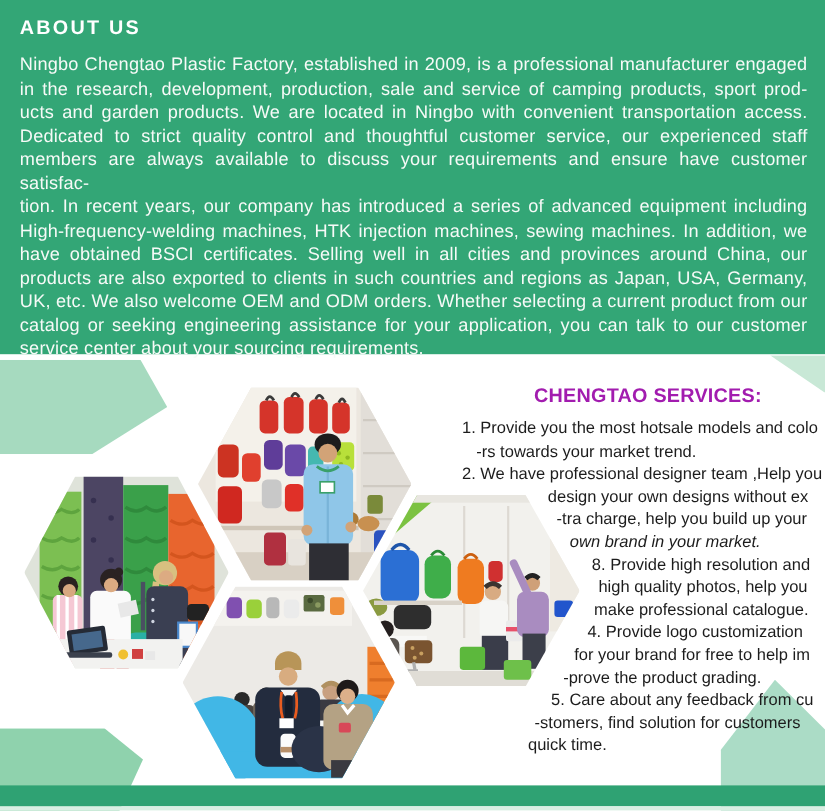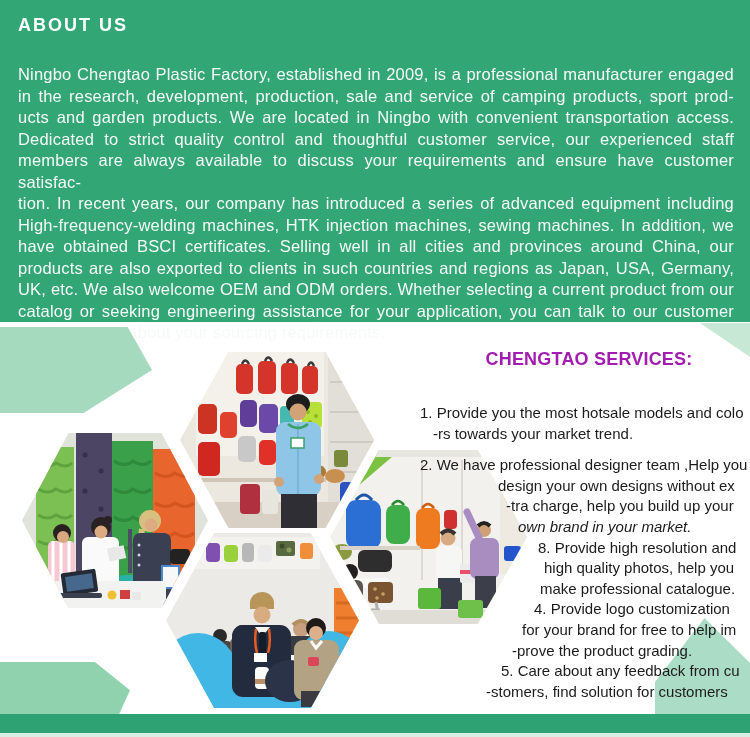--- a/index.html
+++ b/index.html
@@ -8,21 +8,21 @@
     --text-light:#f6faf7; --text-dark:#1c1c1c;
   }
   *{margin:0;padding:0;box-sizing:border-box;}
   body{background:#fff;font-family:"Liberation Sans",sans-serif;}
   #canvas{position:relative;width:750px;height:737px;background:#fff;overflow:hidden;}
 
   
   .green-block{position:absolute;left:0;top:0;width:750px;height:322px;background:var(--green-main);}
   .about-title{position:absolute;left:18px;top:12px;font-size:18px;line-height:26px;font-weight:bold;
     letter-spacing:2px;color:#fff;}
-  .para{position:absolute;left:18px;top:64px;width:716px;color:var(--text-light);
+  .para{position:absolute;left:18px;top:49px;width:716px;color:var(--text-light);
     font-size:16.5px;line-height:21.5px;letter-spacing:.2px;}
   .para > div{text-align:justify;text-align-last:justify;}
   .para > div:last-child{text-align-last:left;}
 
   
   .deco{position:absolute;}
   .hex-tl{left:0;top:327px;width:152px;height:86px;background:var(--hex-tl);
     clip-path:polygon(0 0,84% 0,100% 50%,55% 100%,0 100%);}
   .tri-tr{left:700px;top:323px;width:50px;height:34px;background:var(--hex-tr);
     clip-path:polygon(0 0,100% 0,100% 100%);}
@@ -39,23 +39,23 @@
   .hx-drybags{left:180px;top:352px;width:194px;height:176px;}
   .hx-sofa{left:166px;top:533px;width:193px;height:175px;}
   .hx-display{left:330px;top:450px;width:197px;height:174px;}
 
   
   .svc-heading{position:absolute;left:430px;top:349px;width:318px;text-align:center;
     font-size:18px;font-weight:bold;color:#a21caf;letter-spacing:.2px;}
   .svc-lines{position:absolute;left:420px;top:380px;width:322px;color:var(--text-dark);
     font-size:15px;line-height:20.6px;}
   .svc-lines > div{white-space:nowrap;}
-  .svc-lines > div:nth-child(1){padding-left:0;margin-top:23px;}
+  .svc-lines > div:nth-child(1){padding-left:0;}
   .svc-lines > div:nth-child(2){padding-left:13px;}
-  .svc-lines > div:nth-child(3){padding-left:0;margin-top:11px;}
+  .svc-lines > div:nth-child(3){padding-left:0;}
   .svc-lines > div:nth-child(4){padding-left:78px;}
   .svc-lines > div:nth-child(5){padding-left:86px;}
   .svc-lines > div:nth-child(6){padding-left:98px;font-style:italic;}
   .svc-lines > div:nth-child(7){padding-left:118px;}
   .svc-lines > div:nth-child(8){padding-left:124px;}
   .svc-lines > div:nth-child(9){padding-left:120px;}
   .svc-lines > div:nth-child(10){padding-left:114px;}
   .svc-lines > div:nth-child(11){padding-left:102px;}
   .svc-lines > div:nth-child(12){padding-left:92px;}
   .svc-lines > div:nth-child(13){padding-left:81px;}
@@ -291,18 +291,19 @@
       <div>-tra charge, help you build up your</div>
       <div>own brand in your market.</div>
       <div>8. Provide high resolution and</div>
       <div>high quality photos, help you</div>
       <div>make professional catalogue.</div>
       <div>4. Provide logo customization</div>
       <div>for your brand for free to help im</div>
       <div>-prove the product grading.</div>
       <div>5. Care about any feedback from cu</div>
       <div>-stomers, find solution for customers</div>
+      <div>quick time.</div>
     </div>
 
   <div class="bottom-bar"></div>
   <div class="bottom-strip"></div>
 
 </div>
 
 </body></html>

